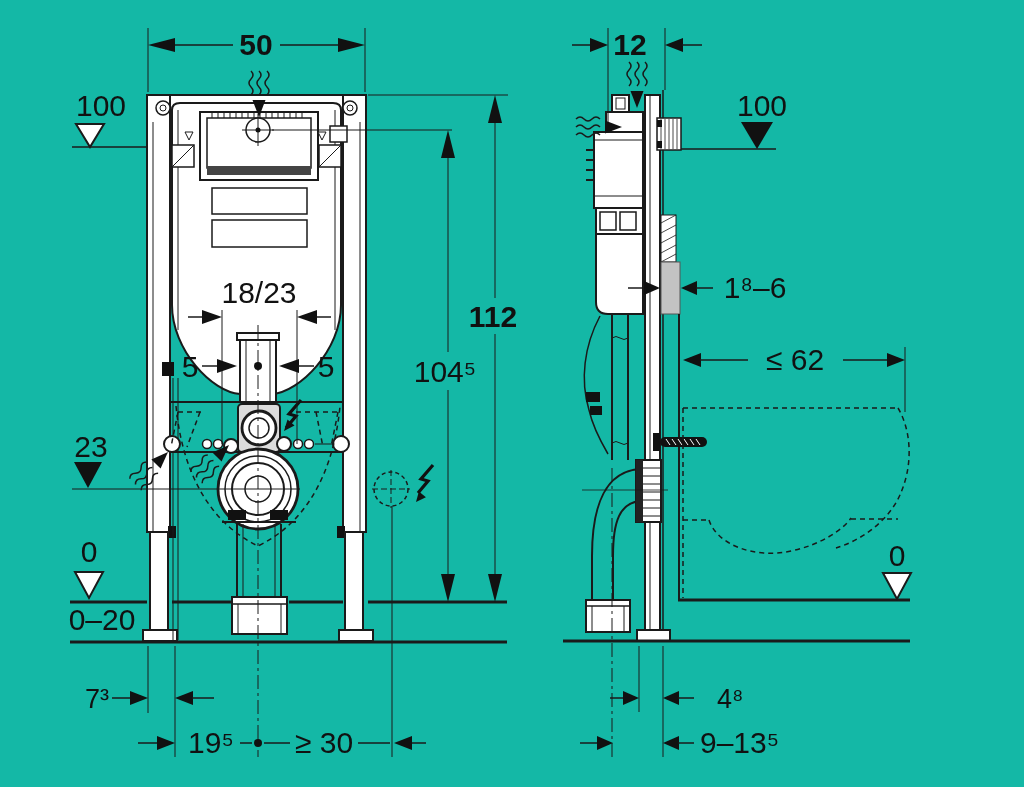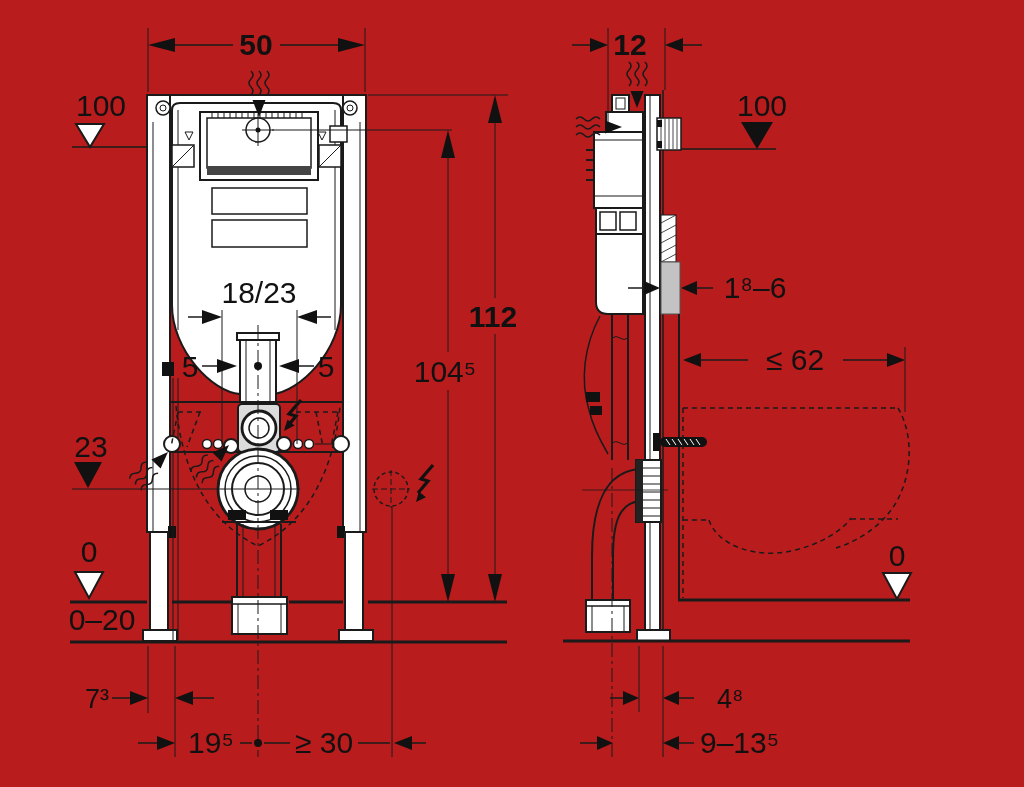--- a/index.html
+++ b/index.html
@@ -1,16 +1,16 @@
 <!DOCTYPE html>
 <html><head>
 <meta charset="utf-8">
 <style>
   html,body{margin:0;padding:0;background:#ffffff;}
-  #canvas{position:relative;width:1024px;height:787px;background:#b91c1c;overflow:hidden;
+  #canvas{position:relative;width:1024px;height:787px;background:#14b8a6;overflow:hidden;
           font-family:"Liberation Sans","DejaVu Sans",sans-serif;}
   svg{position:absolute;left:0;top:0;}
   text{fill:#111;font-family:"Liberation Sans","DejaVu Sans",sans-serif;}
   .dim{font-size:30px;}
   .dim-sm{font-size:27px;}
   .dim-b{font-size:30px;font-weight:bold;}
   .ln{stroke:#1a1a1a;fill:none;}
   .thin{stroke-width:1;}
   .med{stroke-width:1.5;}
   .thk{stroke-width:2;}

